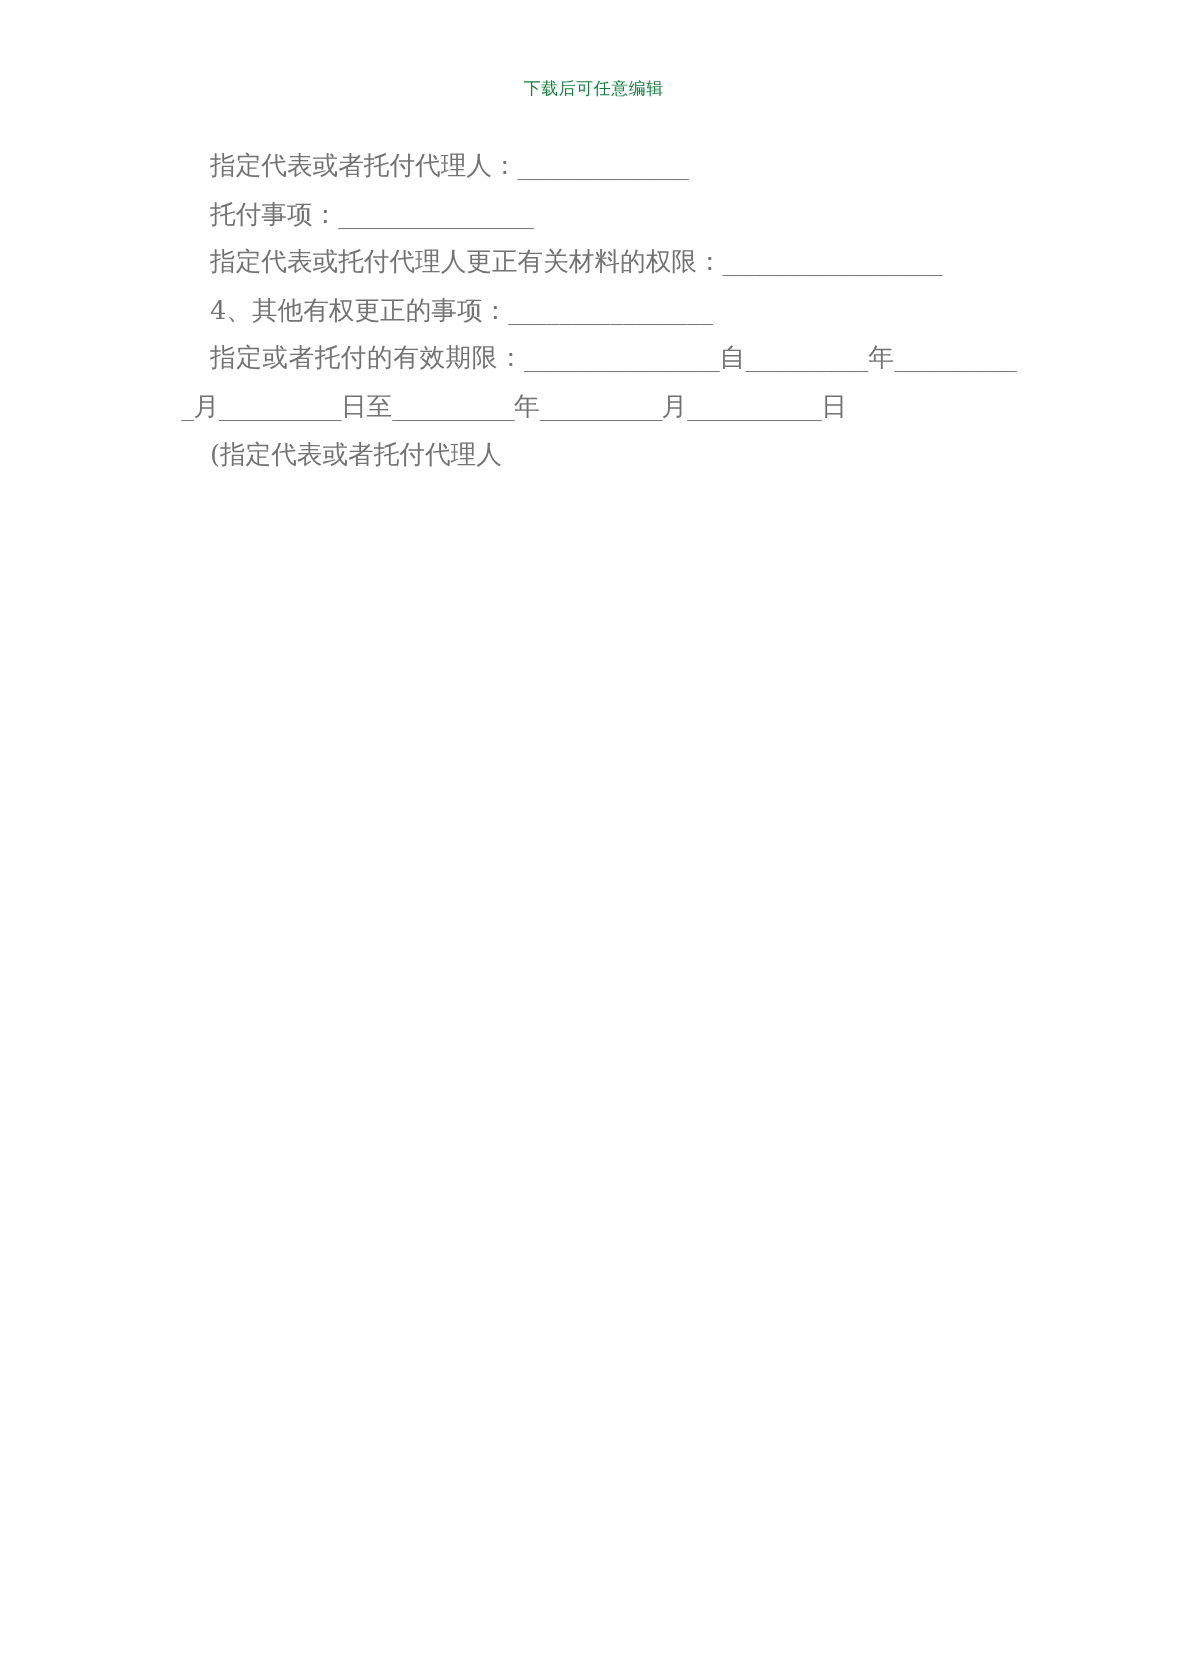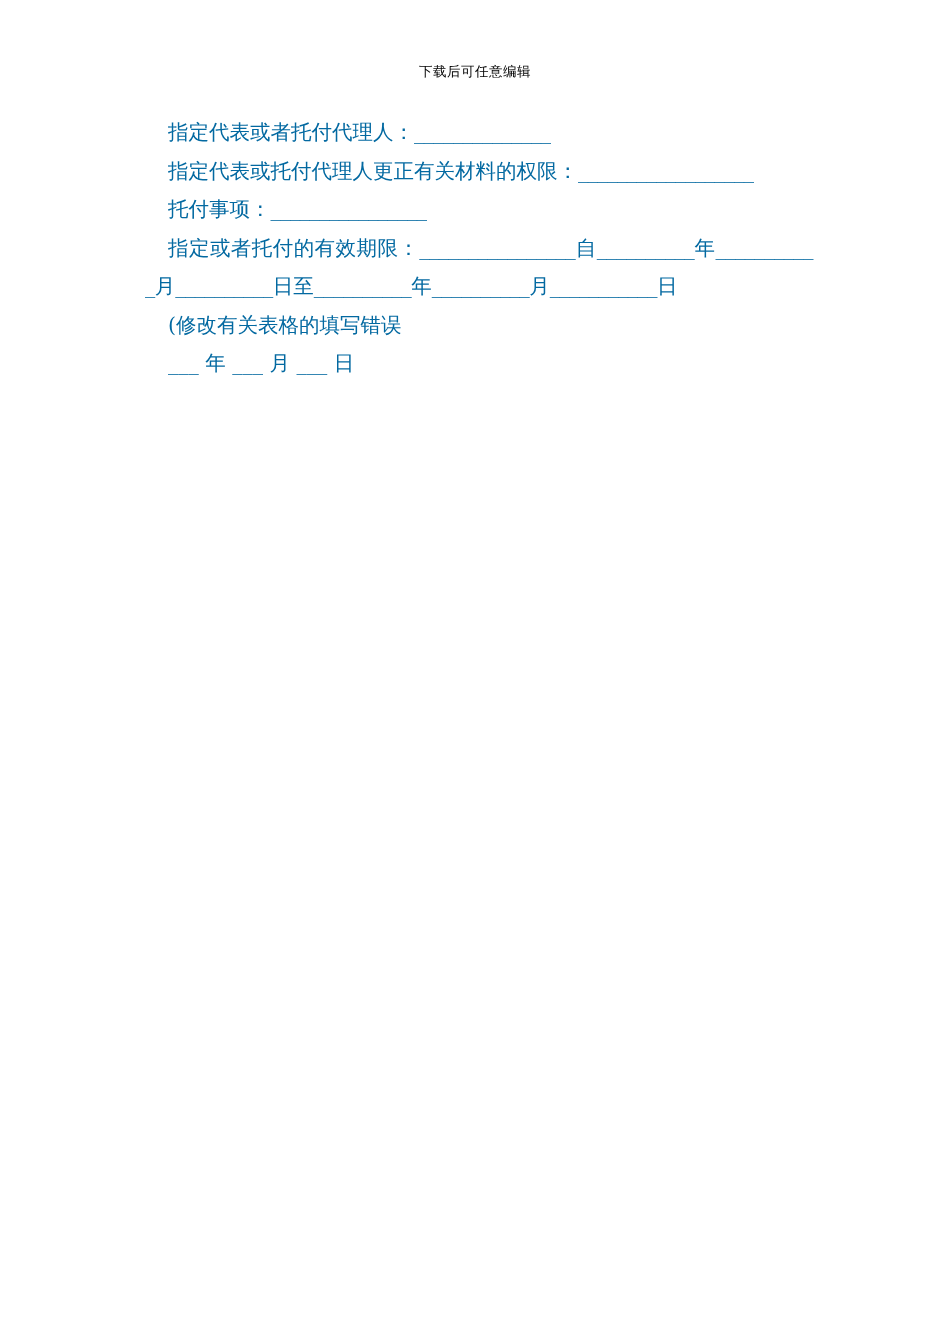--- a/index.html
+++ b/index.html
@@ -27,36 +27,36 @@
 
   
   .doc-header {
     position: absolute;
     top: 62px;
     left: 0;
     width: 950px;
     text-align: center;
     font-size: 13.5px;
     line-height: 1.4;
-    color: #000000;
+    color: #15803d;
     font-family: "DejaVu Serif", "Liberation Serif", serif;
     letter-spacing: 0.5px;
     white-space: pre;
   }
 
   
   .doc-body {
     position: absolute;
     top: 113px;
     left: 145px;
     width: 668px;
     font-size: 20.5px;
     line-height: 38.5px;
     font-family: "DejaVu Serif", "Liberation Serif", serif;
-    color: #0369a1;
+    color: #737373;
     text-align: justify;
     text-justify: inter-character;
   }
 
   .para {
     margin: 0;
     padding: 0;
     text-indent: 23px;
     word-break: break-all;
     overflow-wrap: anywhere;
@@ -84,39 +84,39 @@
 
   <div class="doc-header">下载后可任意编辑</div>
 
   <div class="doc-body">
 
     <p class="para">
       <span>指定代表或者托付代理人：</span><span class="fill">______________</span>
     </p>
 
     <p class="para">
-      <span>指定代表或托付代理人更正有关材料的权限：</span><span class="fill">__________________</span>
+      <span>托付事项：</span><span class="fill">________________</span>
     </p>
 
     <p class="para">
-      <span>托付事项：</span><span class="fill">________________</span>
+      <span>指定代表或托付代理人更正有关材料的权限：</span><span class="fill">__________________</span>
     </p>
 
 
 
 
+    <p class="para">
+      <span class="num">4、</span><span>其他有权更正的事项：________________</span>
+    </p>
 
     <p class="para">
       <span>指定或者托付的有效期限：</span><span class="fill">________________</span><span>自</span><span class="fill">__________</span><span>年</span><span class="fill">___________</span><span>月</span><span class="fill">__________</span><span>日至</span><span class="fill">__________</span><span>年</span><span class="fill">__________</span><span>月</span><span class="fill">___________</span><span>日</span>
     </p>
 
 
     <p class="para">
-      <span>(修改有关表格的填写错误</span>
+      <span>(指定代表或者托付代理人</span>
     </p>
 
 
-    <p class="para">
-      <span>___ 年 ___ 月 ___ 日</span>
-    </p>
 
   </div>
 </div>
 
 </body></html>

